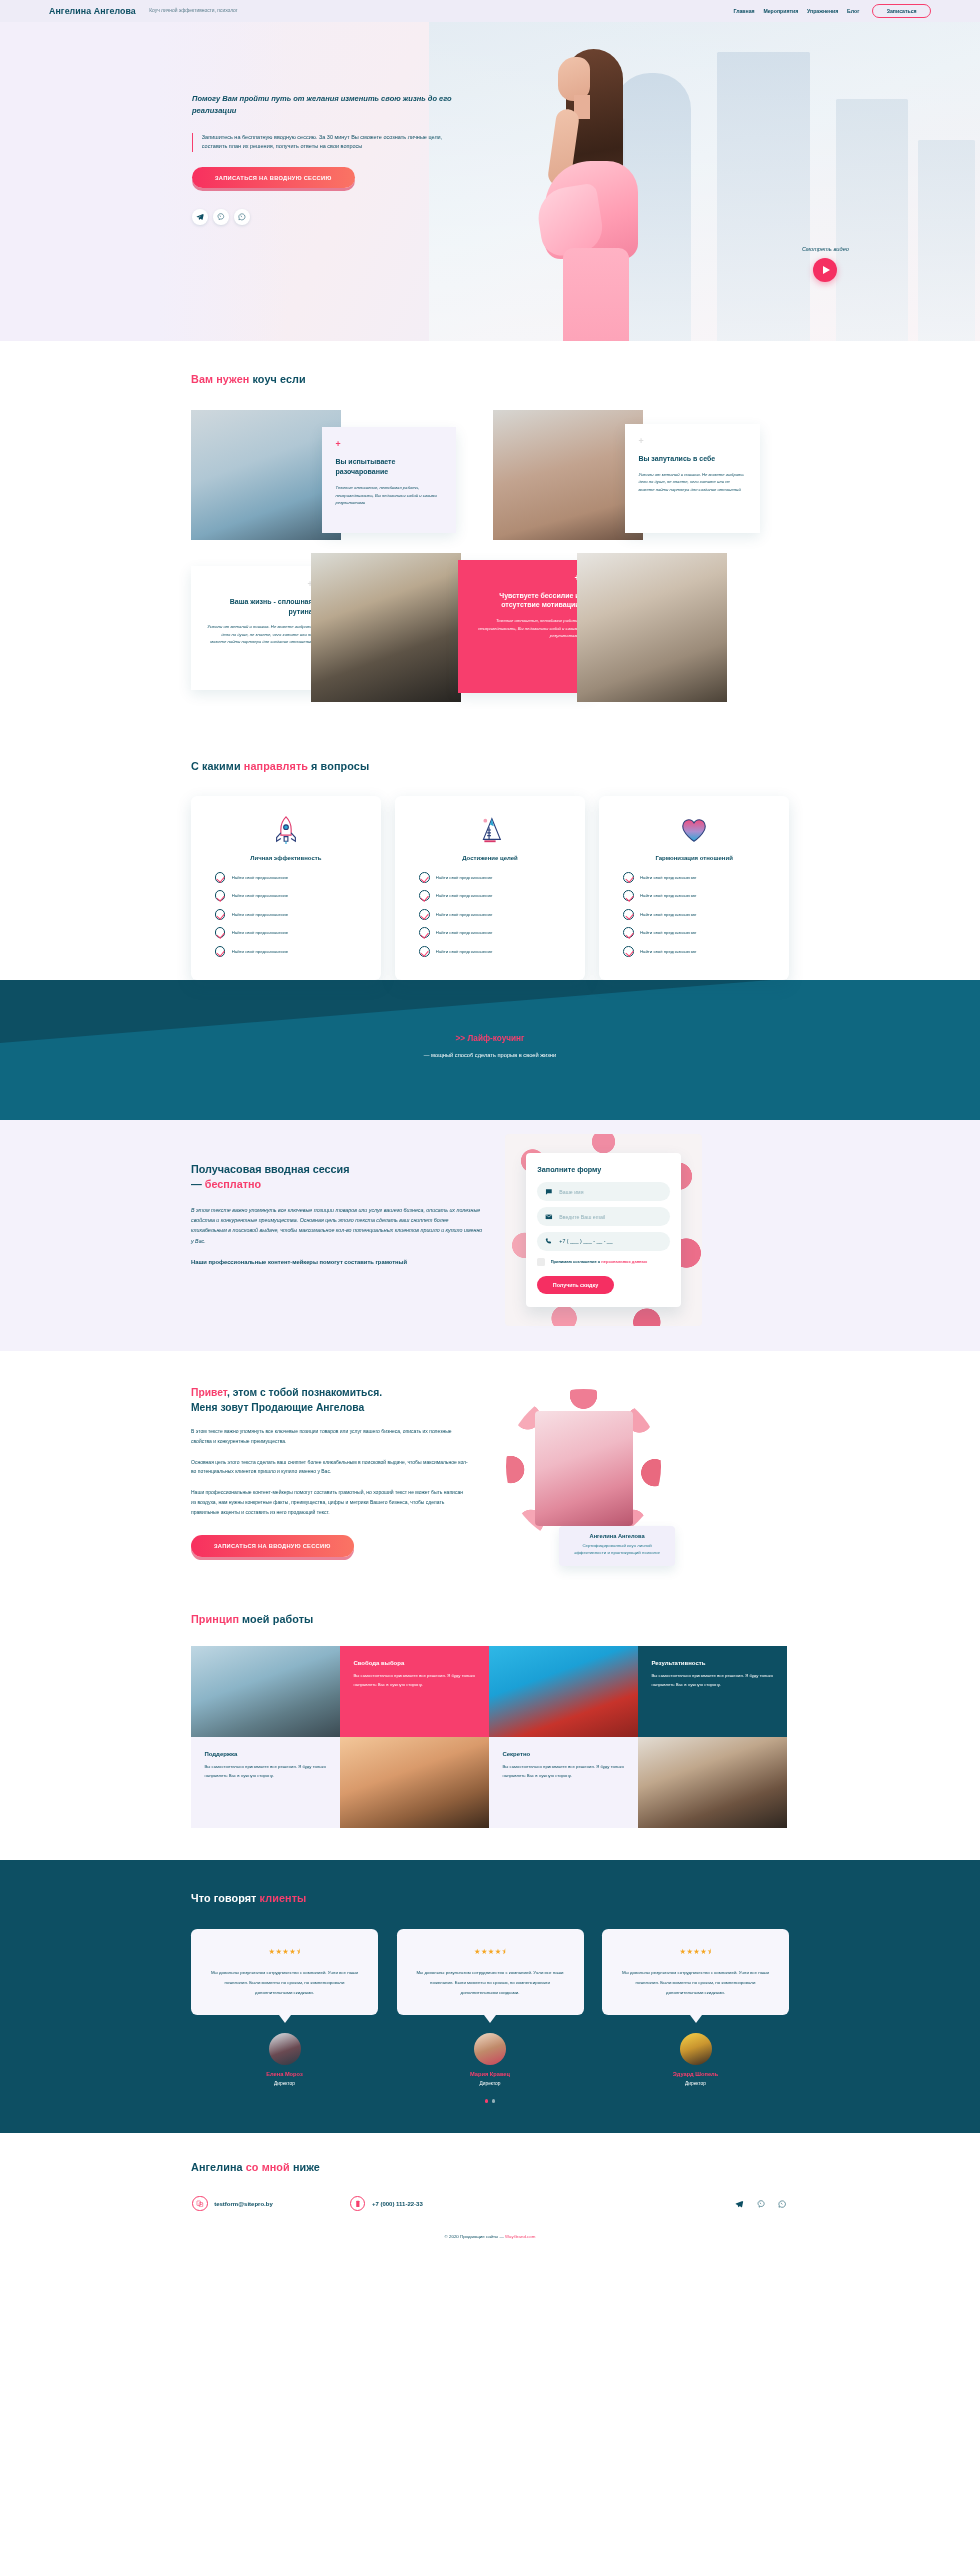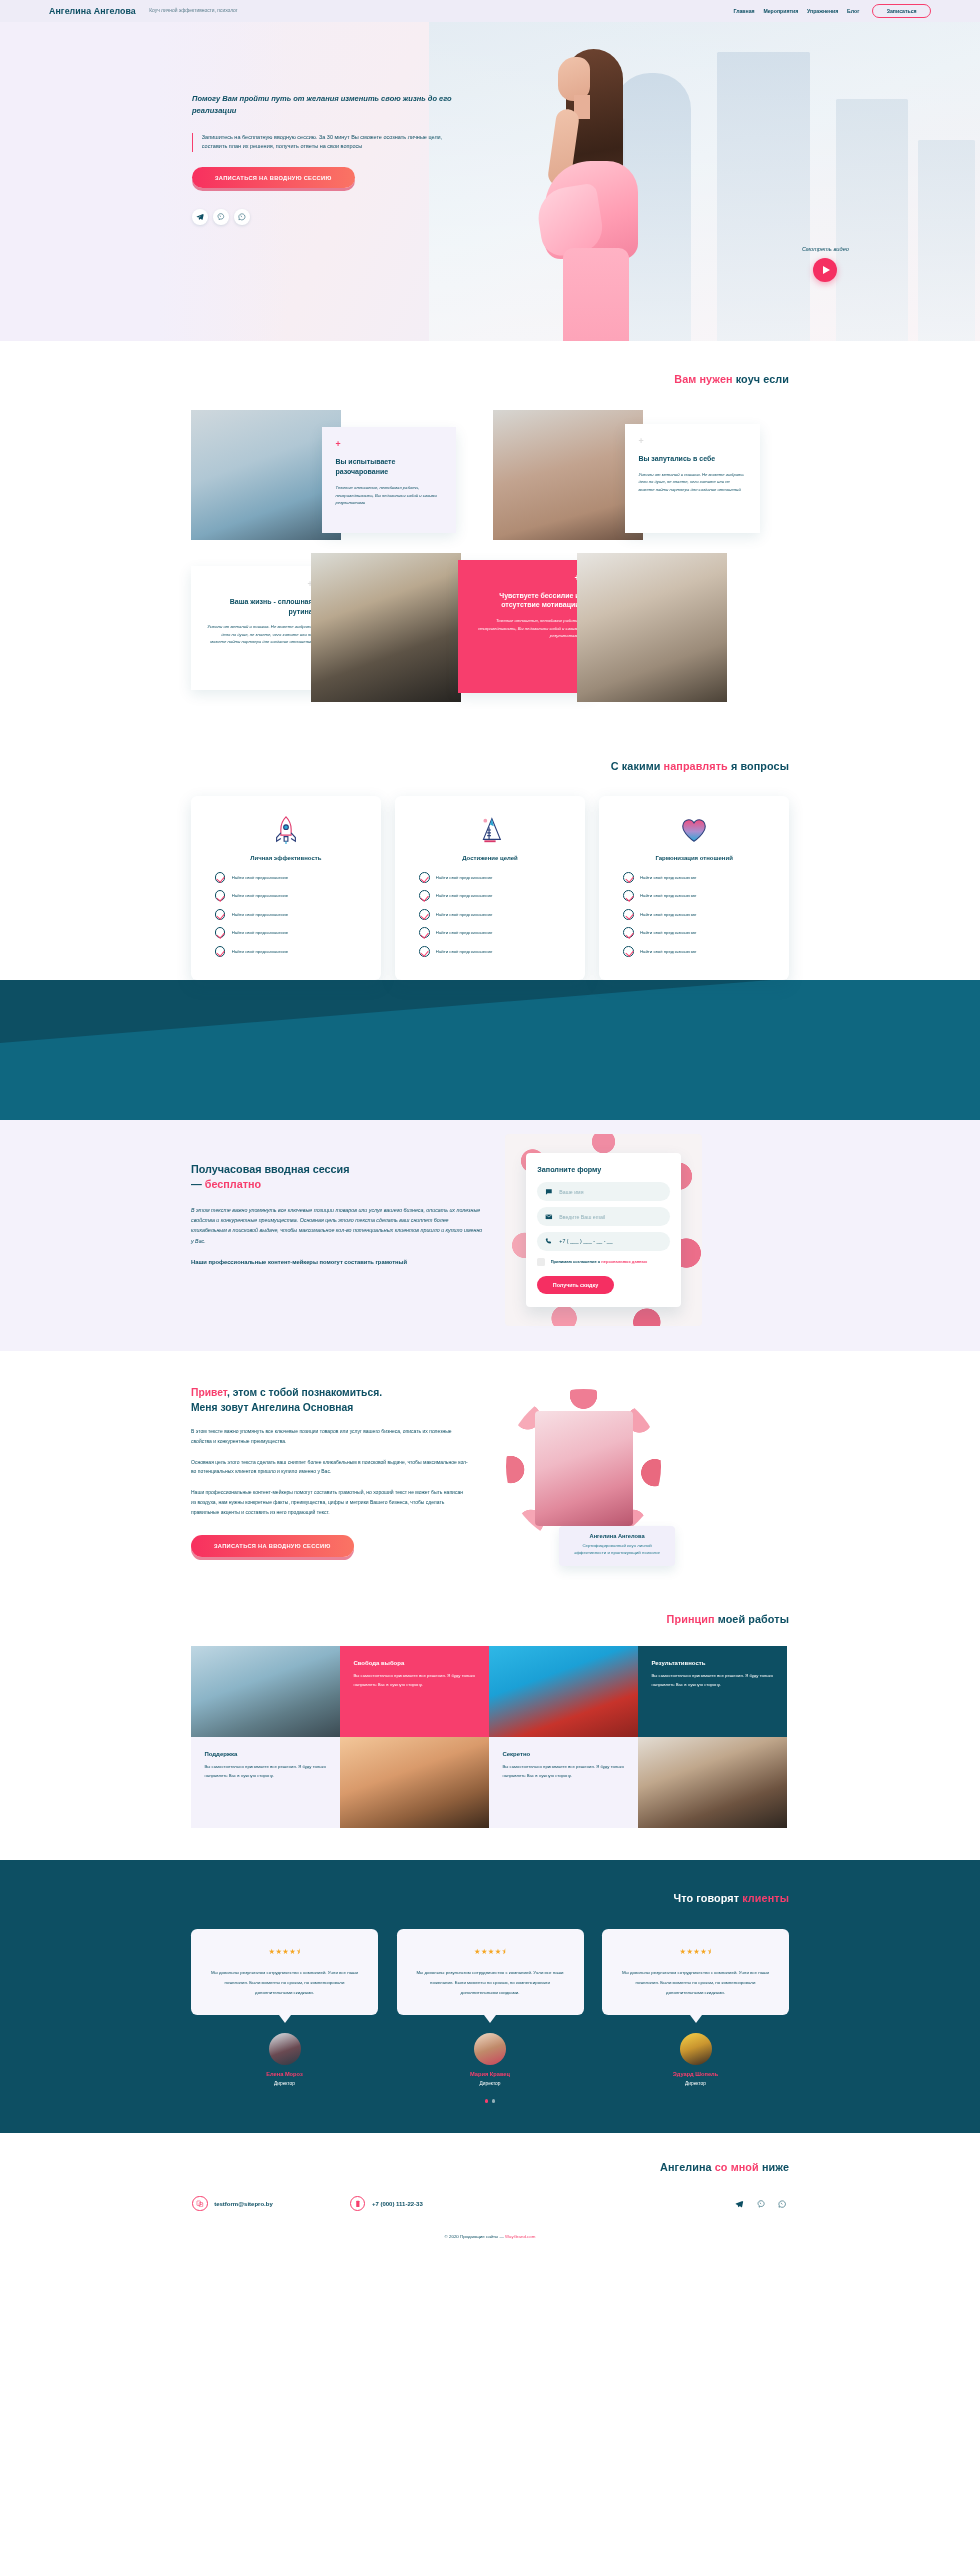--- a/index.html
+++ b/index.html
@@ -89,21 +89,21 @@
   .watch{position:absolute;right:131px;bottom:59px;text-align:center;z-index:6}
   .watch-label{font-size:5.7px;font-style:italic;color:#0d4f63;margin-bottom:5.7px;white-space:nowrap}
   .play{
     width:24px;height:24px;border-radius:50%;background:#f52f62;margin:0 auto;
     display:flex;align-items:center;justify-content:center;cursor:pointer;
     box-shadow:0 2.1px 6.2px rgba(245,47,98,.4);
   }
   .play i{display:block;width:0;height:0;border-left:7.2px solid #fff;border-top:4.6px solid transparent;border-bottom:4.6px solid transparent;margin-left:2.1px}
 
   
-  .sec-title{text-align:right;font-size:10.8px;font-weight:700;color:#0d4f63;letter-spacing:0.1px}
+  .sec-title{text-align:left;font-size:10.8px;font-weight:700;color:#0d4f63;letter-spacing:0.1px}
   .sec-title .pink{color:#f73e6d}
   .white-sec{background:#fff;position:relative}
 
   
   .coach-if{padding:32px 0 28px}
   .cards-row{position:relative;height:130px;margin-top:25px}
   .ph{position:absolute;overflow:hidden;background:#d9dde3}
   .card-txt{
     position:absolute;padding:13.4px 13.4px 12.4px;box-shadow:0 5.2px 13.4px rgba(13,79,99,.11);
   }
@@ -481,20 +481,24 @@
             </div>
         </div>
 
       </div>
     </div>
   </section>
 
   <section class="teal-band">
     <div class="teal-a"></div>
     <div class="teal-b"></div>
+    <div class="band-copy">
+      <div class="band-h">&gt;&gt; Лайф-коучинг</div>
+      <div class="band-p">— мощный способ сделать прорыв в своей жизни</div>
+    </div>
   </section>
 
   <section class="free">
     <div class="container free-inner">
       <div class="free-left">
         <h2 class="free-h">
           <span>Получасовая вводная сессия</span><br>
           <span>— </span><span class="pink">бесплатно</span>
         </h2>
         <p class="free-p">В этом тексте важно упомянуть все ключевые позиции товаров или услуг вашего бизнеса, описать их полезные свойства и конкурентные преимущества. Основная цель этого текста сделать ваш сниппет более кликабельным в поисковой выдаче, чтобы максимальное кол-во потенциальных клиентов пришло и купило именно у Вас.</p>
@@ -539,21 +543,21 @@
         </div>
       </div>
     </div>
   </section>
 
   <section class="about">
     <div class="container about-inner">
       <div class="about-left">
         <h2 class="about-h">
           <span class="pink">Привет</span><span>, этом с тобой познакомиться.</span><br>
-          <span>Меня зовут Ангелина Основная</span>
+          <span>Меня зовут Продающие Ангелова</span>
         </h2>
         <p class="about-p">В этом тексте важно упомянуть все ключевые позиции товаров или услуг вашего бизнеса, описать их полезные свойства и конкурентные преимущества.</p>
         <p class="about-p">Основная цель этого текста сделать ваш сниппет более кликабельным в поисковой выдаче, чтобы максимальное кол-во потенциальных клиентов пришло и купило именно у Вас.</p>
         <p class="about-p">Наши профессиональные контент-мейкеры помогут составить грамотный, но хороший текст не может быть написан из воздуха, нам нужны конкретные факты, преимущества, цифры и метрики Вашего бизнеса, чтобы сделать правильные акценты и составить из него продающий текст.</p>
         <button class="btn-primary" style="margin-top:17.5px">ЗАПИСАТЬСЯ НА ВВОДНУЮ СЕССИЮ</button>
       </div>
 
       <div class="about-right">
         <div class="wreath">
           <div class="wreath-img p-angel"></div>

